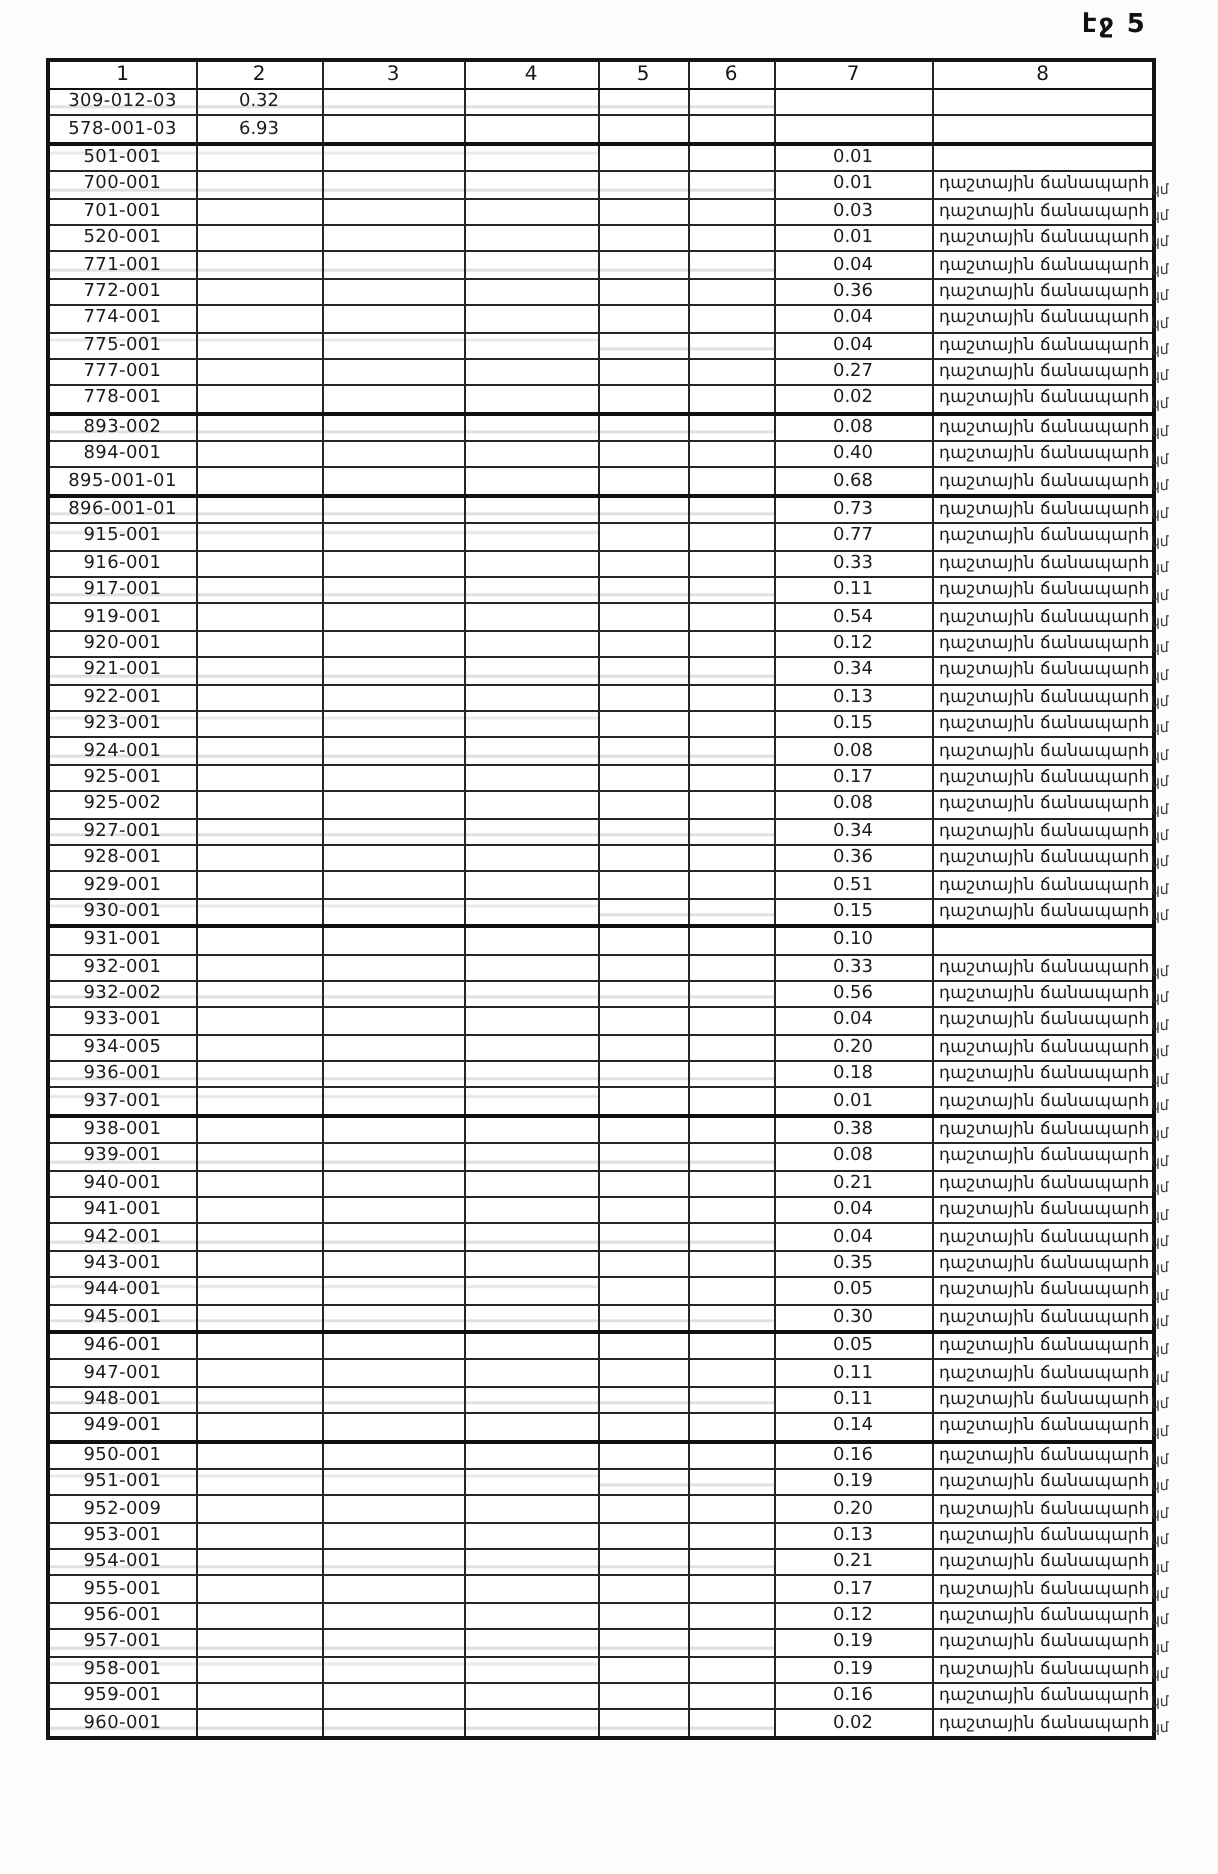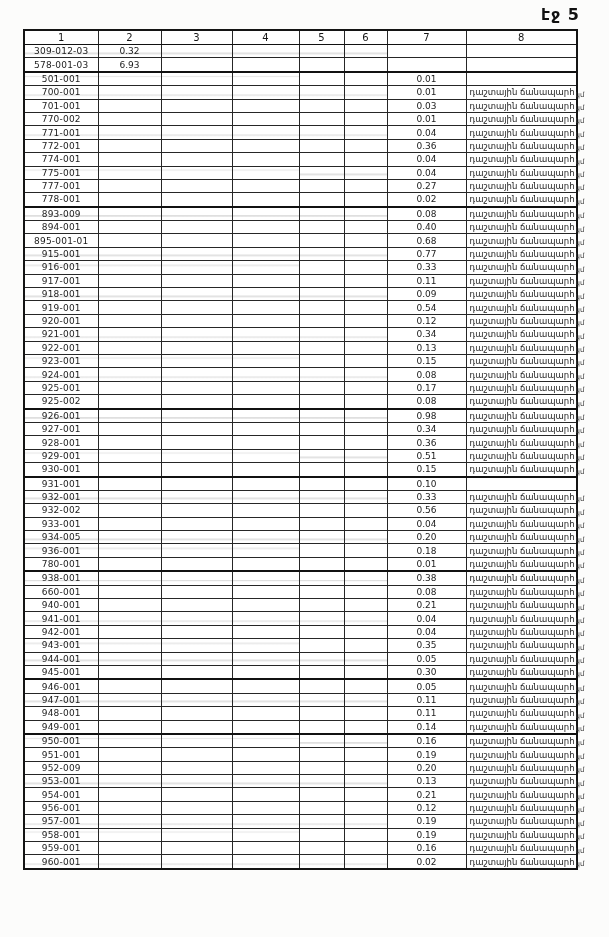--- a/index.html
+++ b/index.html
@@ -4,21 +4,21 @@
 <style>
   html,body{margin:0;padding:0;}
   body{
     width:609px;height:937px;position:relative;
     background:#fcfcfb;
     font-family:"DejaVu Sans","Liberation Sans",sans-serif;
     color:#1b1b1b;overflow:hidden;
   }
   .page-label{
     position:absolute;top:5px;left:541px;
-    font-size:16px;font-weight:bold;letter-spacing:1px;color:#111;
+    font-size:13px;font-weight:bold;letter-spacing:1px;color:#111;
   }
   table.scan{
     position:absolute;left:23px;top:29px;
     width:553px;table-layout:fixed;
     border-collapse:collapse;
     border:2px solid #141414;
     background:#fff;
   }
   col.c1{width:74px}col.c2{width:63px}col.c3{width:71px}col.c4{width:67px}
   col.c5{width:45px}col.c6{width:43px}col.c7{width:79px}col.c8{width:111px}
@@ -122,21 +122,21 @@
         <td class="code">701-001</td>
         <td></td>
         <td></td>
         <td></td>
         <td></td>
         <td></td>
         <td>0.03</td>
         <td class="road"><span>դաշտային ճանապարհ</span><span class="unit">կմ</span></td>
       </tr>
       <tr>
-        <td class="code">770-002</td>
+        <td class="code">520-001</td>
         <td></td>
         <td></td>
         <td></td>
         <td></td>
         <td></td>
         <td>0.01</td>
         <td class="road"><span>դաշտային ճանապարհ</span><span class="unit">կմ</span></td>
       </tr>
       <tr>
         <td class="code">771-001</td>
@@ -192,21 +192,21 @@
         <td class="code">778-001</td>
         <td></td>
         <td></td>
         <td></td>
         <td></td>
         <td></td>
         <td>0.02</td>
         <td class="road"><span>դաշտային ճանապարհ</span><span class="unit">կմ</span></td>
       </tr>
       <tr class="thick">
-        <td class="code">893-009</td>
+        <td class="code">893-002</td>
         <td></td>
         <td></td>
         <td></td>
         <td></td>
         <td></td>
         <td>0.08</td>
         <td class="road"><span>դաշտային ճանապարհ</span><span class="unit">կմ</span></td>
       </tr>
       <tr>
         <td class="code">894-001</td>
@@ -221,20 +221,30 @@
       <tr>
         <td class="code">895-001-01</td>
         <td></td>
         <td></td>
         <td></td>
         <td></td>
         <td></td>
         <td>0.68</td>
         <td class="road"><span>դաշտային ճանապարհ</span><span class="unit">կմ</span></td>
       </tr>
+      <tr class="thick">
+        <td class="code">896-001-01</td>
+        <td></td>
+        <td></td>
+        <td></td>
+        <td></td>
+        <td></td>
+        <td>0.73</td>
+        <td class="road"><span>դաշտային ճանապարհ</span><span class="unit">կմ</span></td>
+      </tr>
       <tr>
         <td class="code">915-001</td>
         <td></td>
         <td></td>
         <td></td>
         <td></td>
         <td></td>
         <td>0.77</td>
         <td class="road"><span>դաշտային ճանապարհ</span><span class="unit">կմ</span></td>
       </tr>
@@ -252,30 +262,20 @@
         <td class="code">917-001</td>
         <td></td>
         <td></td>
         <td></td>
         <td></td>
         <td></td>
         <td>0.11</td>
         <td class="road"><span>դաշտային ճանապարհ</span><span class="unit">կմ</span></td>
       </tr>
       <tr>
-        <td class="code">918-001</td>
-        <td></td>
-        <td></td>
-        <td></td>
-        <td></td>
-        <td></td>
-        <td>0.09</td>
-        <td class="road"><span>դաշտային ճանապարհ</span><span class="unit">կմ</span></td>
-      </tr>
-      <tr>
         <td class="code">919-001</td>
         <td></td>
         <td></td>
         <td></td>
         <td></td>
         <td></td>
         <td>0.54</td>
         <td class="road"><span>դաշտային ճանապարհ</span><span class="unit">կմ</span></td>
       </tr>
       <tr>
@@ -339,30 +339,20 @@
         <td class="road"><span>դաշտային ճանապարհ</span><span class="unit">կմ</span></td>
       </tr>
       <tr>
         <td class="code">925-002</td>
         <td></td>
         <td></td>
         <td></td>
         <td></td>
         <td></td>
         <td>0.08</td>
-        <td class="road"><span>դաշտային ճանապարհ</span><span class="unit">կմ</span></td>
-      </tr>
-      <tr class="thick">
-        <td class="code">926-001</td>
-        <td></td>
-        <td></td>
-        <td></td>
-        <td></td>
-        <td></td>
-        <td>0.98</td>
         <td class="road"><span>դաշտային ճանապարհ</span><span class="unit">կմ</span></td>
       </tr>
       <tr>
         <td class="code">927-001</td>
         <td></td>
         <td></td>
         <td></td>
         <td></td>
         <td></td>
         <td>0.34</td>
@@ -452,41 +442,41 @@
         <td class="code">936-001</td>
         <td></td>
         <td></td>
         <td></td>
         <td></td>
         <td></td>
         <td>0.18</td>
         <td class="road"><span>դաշտային ճանապարհ</span><span class="unit">կմ</span></td>
       </tr>
       <tr>
-        <td class="code">780-001</td>
+        <td class="code">937-001</td>
         <td></td>
         <td></td>
         <td></td>
         <td></td>
         <td></td>
         <td>0.01</td>
         <td class="road"><span>դաշտային ճանապարհ</span><span class="unit">կմ</span></td>
       </tr>
       <tr class="thick">
         <td class="code">938-001</td>
         <td></td>
         <td></td>
         <td></td>
         <td></td>
         <td></td>
         <td>0.38</td>
         <td class="road"><span>դաշտային ճանապարհ</span><span class="unit">կմ</span></td>
       </tr>
       <tr>
-        <td class="code">660-001</td>
+        <td class="code">939-001</td>
         <td></td>
         <td></td>
         <td></td>
         <td></td>
         <td></td>
         <td>0.08</td>
         <td class="road"><span>դաշտային ճանապարհ</span><span class="unit">կմ</span></td>
       </tr>
       <tr>
         <td class="code">940-001</td>
@@ -629,20 +619,30 @@
         <td class="road"><span>դաշտային ճանապարհ</span><span class="unit">կմ</span></td>
       </tr>
       <tr>
         <td class="code">954-001</td>
         <td></td>
         <td></td>
         <td></td>
         <td></td>
         <td></td>
         <td>0.21</td>
+        <td class="road"><span>դաշտային ճանապարհ</span><span class="unit">կմ</span></td>
+      </tr>
+      <tr>
+        <td class="code">955-001</td>
+        <td></td>
+        <td></td>
+        <td></td>
+        <td></td>
+        <td></td>
+        <td>0.17</td>
         <td class="road"><span>դաշտային ճանապարհ</span><span class="unit">կմ</span></td>
       </tr>
       <tr>
         <td class="code">956-001</td>
         <td></td>
         <td></td>
         <td></td>
         <td></td>
         <td></td>
         <td>0.12</td>

